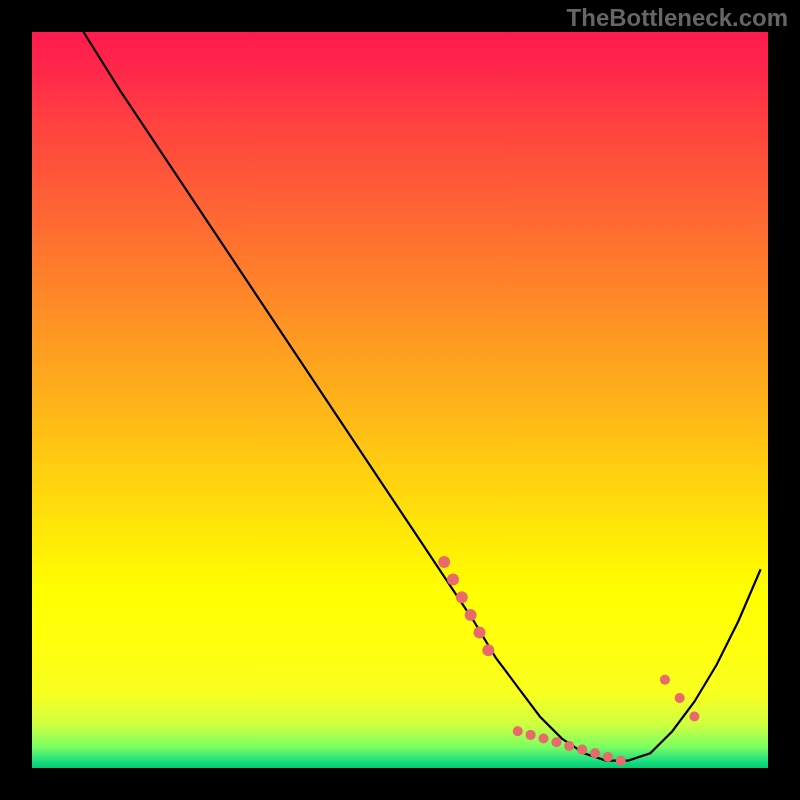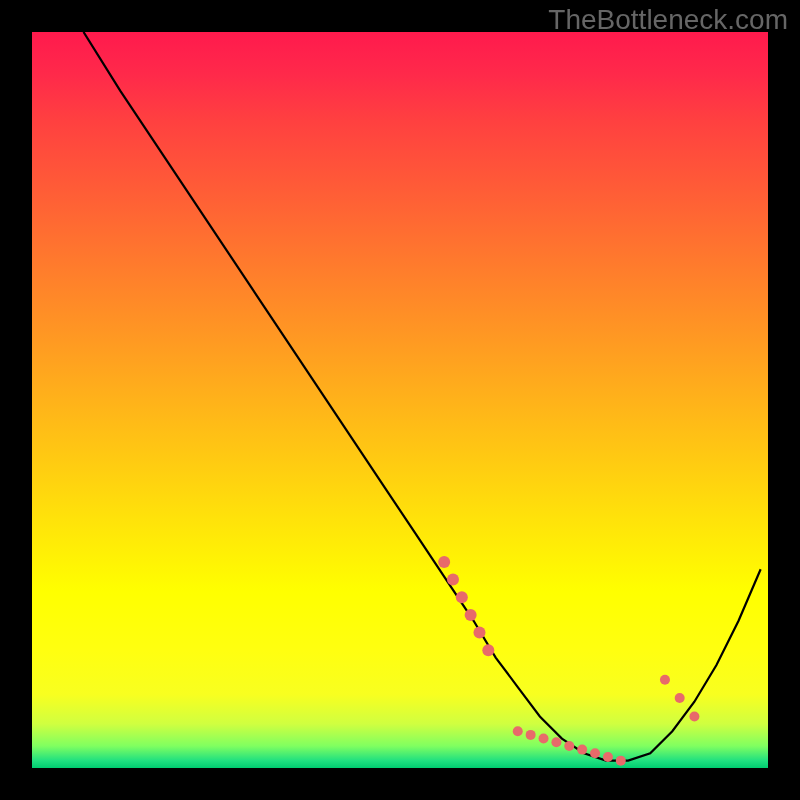--- a/index.html
+++ b/index.html
@@ -8,22 +8,22 @@
     height: 800px;
     background: #000;
     position: relative;
     font-family: Arial, sans-serif;
   }
   .watermark {
     position: absolute;
     top: 4px;
     right: 12px;
     color: #666;
-    font-size: 28px;
-    font-weight: 400;
+    font-size: 24px;
+    font-weight: 700;
     z-index: 10;
     text-align: right;
   }
   .plot-area {
     position: absolute;
     left: 32px;
     top: 32px;
     width: 736px;
     height: 736px;
     overflow: hidden;

